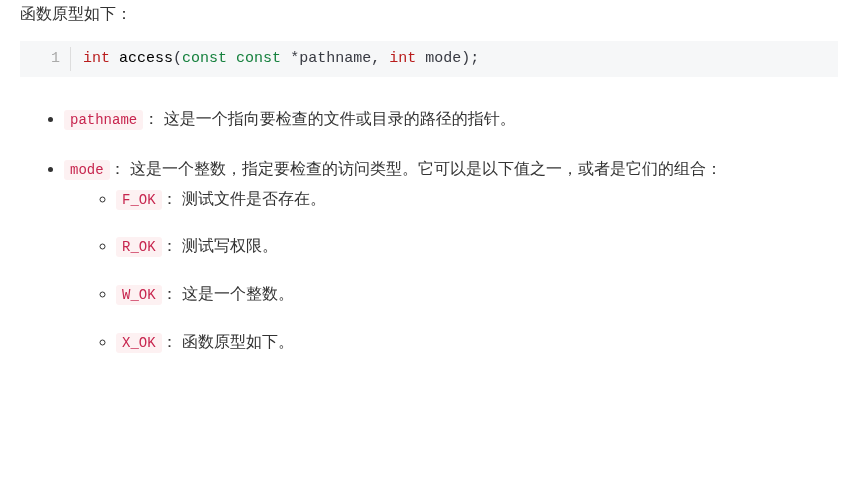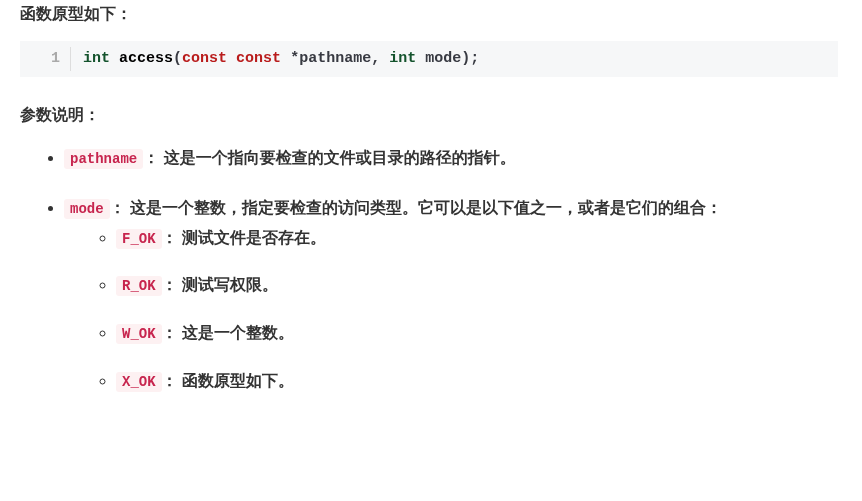--- a/index.html
+++ b/index.html
@@ -6,21 +6,20 @@
     margin: 0;
     padding: 0;
     font-family: -apple-system, BlinkMacSystemFont, "Segoe UI", "Microsoft YaHei", sans-serif;
     font-size: 16px;
     color: #333;
     background: #fff;
     width: 862px;
   }
   .content {
     padding: 4px 24px 10px 20px;
-    font-weight: bold;
   }
   p.intro {
     margin: 0 0 16px 0;
     color: #333;
   }
   .codeblock {
     background: #f6f7f8;
     padding: 6px 0;
     margin: 16px 0 28px 0;
     font-family: Consolas, "Courier New", monospace;
@@ -31,24 +30,24 @@
   }
   .lineno {
     display: inline-block;
     width: 40px;
     text-align: right;
     color: #aaa;
     padding-right: 10px;
     border-right: 1px solid #ddd;
     margin-right: 12px;
   }
-  .tok-type { color: #14532d; }
+  .tok-type { color: #b91c1c; }
   .tok-func { color: #000000; }
   .tok-punct { color: #383a42; }
-  .tok-kw { color: #b91c1c; }
+  .tok-kw { color: #15803d; }
   .tok-star { color: #383a42; }
   p.section {
     margin: 24px 0 18px 0;
     color: #333;
   }
   ul {
     margin: 0 0 0 0;
     padding-left: 44px;
   }
   ul ul {
@@ -90,21 +89,20 @@
       <span> </span>
       <span class="tok-func">access</span><span class="tok-punct">(</span><span class="tok-kw">const</span>
       <span> </span>
       <span class="tok-kw">const</span>
       <span> </span><span class="tok-star">*</span><span class="tok-punct">pathname</span><span class="tok-punct">, </span><span class="tok-type">int</span>
       <span> </span>
       <span class="tok-punct">mode</span><span class="tok-punct">)</span><span class="tok-punct">;</span>
     </span>
   </div>
 
-  <p class="section">参数说明：</p>
 
   <ul>
     <li class="outer">
       <code class="inline">pathname</code><span>：</span>
       <span>这是一个指向要检查的文件或目录的路径的指针。</span>
     </li>
     <li class="outer">
       <code class="inline">mode</code><span>：</span>
       <span>这是一个整数，指定要检查的访问类型。它可以是以下值之一，或者是它们的组合：</span>
       <ul>

